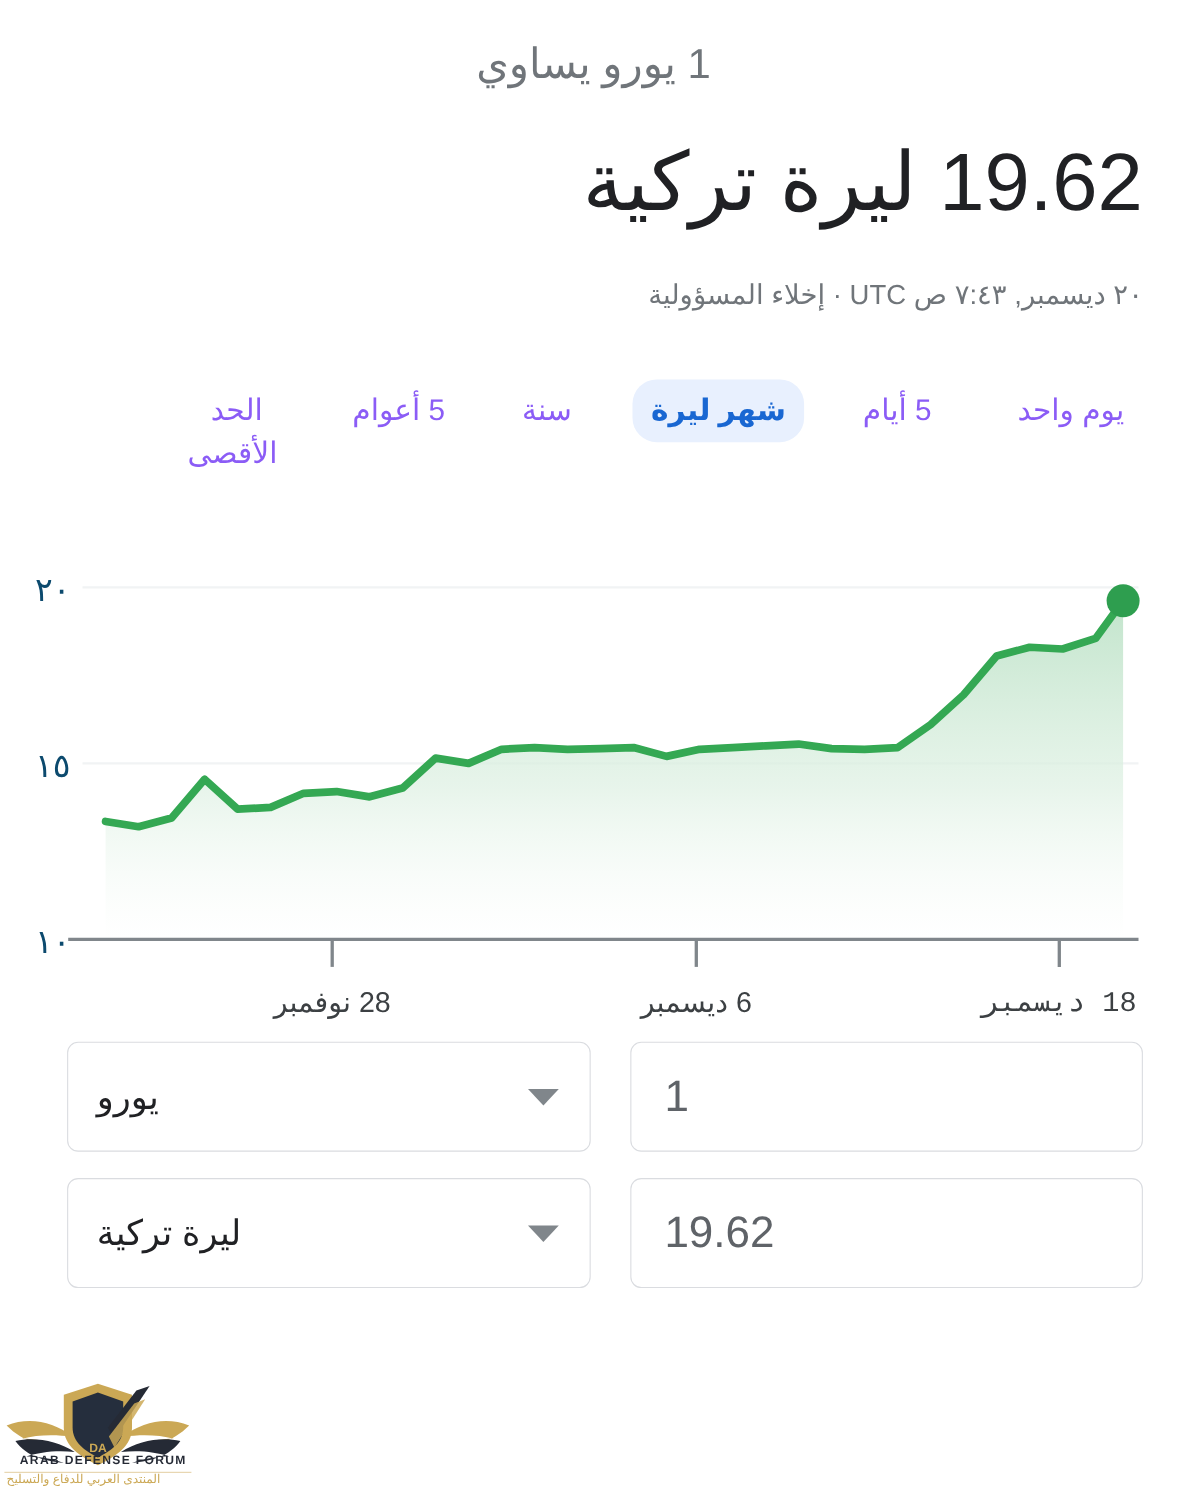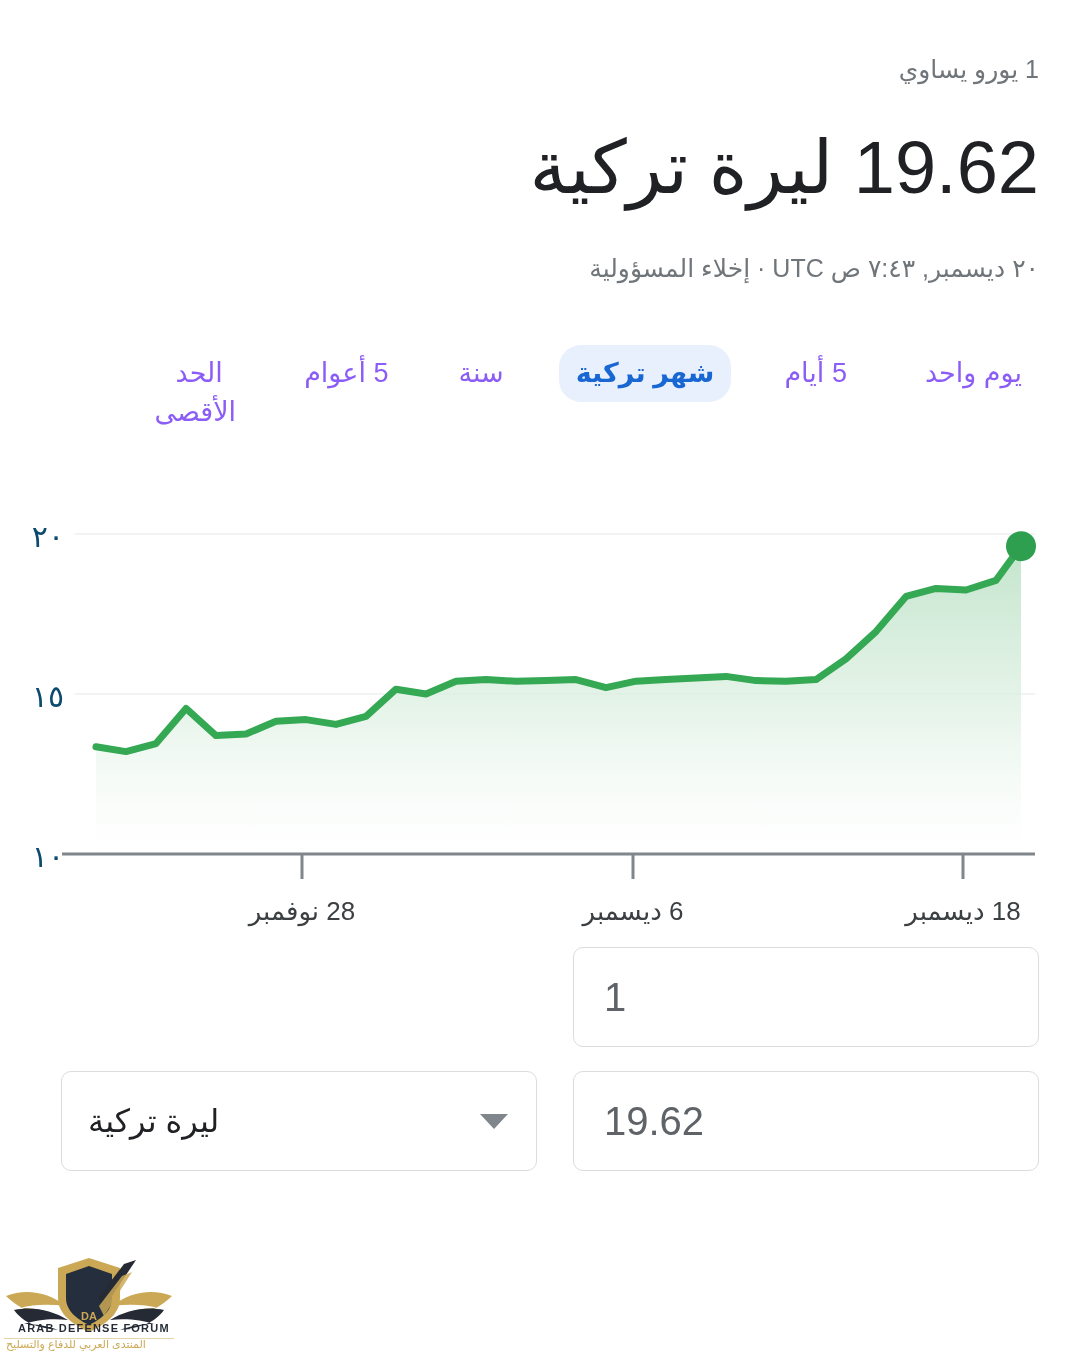--- a/index.html
+++ b/index.html
@@ -8,25 +8,25 @@
     width:1079px; height:1354px;
     background:#ffffff;
     font-family:"Liberation Sans","DejaVu Sans",sans-serif;
     overflow:hidden;
   }
   body { position:relative; direction:rtl; }
 
   
   #header { padding:0 40px; }
   .eyebrow {
-    text-align:right;
-    font-size:25px;
+    text-align:center;
+    font-size:38px;
     color:#70757a;
     line-height:1.3;
-    padding-top:53px;
+    padding-top:35px;
     letter-spacing:0px;
     white-space:nowrap;
   }
   .headline {
     text-align:right;
     font-size:74px;
     color:#202124;
     line-height:1.25;
     padding-top:36px;
     white-space:nowrap;
@@ -176,21 +176,21 @@
     <span>ليرة تركية</span>
   </div>
   <div class="subline">٢٠ ديسمبر, ٧:٤٣ ص UTC · إخلاء المسؤولية</div>
 </div>
 
 <div id="tabs">
   <div class="tab">يوم واحد</div>
   <div class="tab-gap g1"></div>
   <div class="tab">5 أيام</div>
   <div class="tab-gap g2"></div>
-  <div class="tab selected">شهر تركية</div>
+  <div class="tab selected">شهر ليرة</div>
   <div class="tab-gap g3"></div>
   <div class="tab">سنة</div>
   <div class="tab-gap g4"></div>
   <div class="tab">5 أعوام</div>
   <div class="tab-gap g5"></div>
   <div class="tab wrapped">الحد الأقصى</div>
 </div>
 
 <div id="chart-wrap">
   <svg id="chart-svg" width="1079" height="420" viewBox="0 0 1079 420">
@@ -219,28 +219,32 @@
       <line x1="963" x2="963" y1="343" y2="368" stroke="#80868b" stroke-width="3"></line>
     </g>
   </svg>
 
   <div class="ylab" style="left:6px;  top:8px;">٢٠</div>
   <div class="ylab" style="left:6px;  top:168px;">١٥</div>
   <div class="ylab" style="left:6px;  top:328px;">١٠</div>
 
   <div class="xlab" style="left:302px; top:385px;">28 نوفمبر</div>
   <div class="xlab" style="left:633px; top:385px;">6 ديسمبر</div>
-  <div class="xlab" style="left:963px; top:385px;">18 ديسمبر</div>
+  <div class="xlab" style="left:963px; top:385px;font-family:Liberation Mono, monospace;">18 ديسمبر</div>
 </div>
 
 <div id="converter">
 
   <div class="conv-row">
     <div class="amount-box">
       <span class="amount-val">1</span>
+    </div>
+    <div class="curr-box">
+      <span class="caret"></span>
+      <span class="curr-name">يورو</span>
     </div>
   </div>
 
   <div class="conv-row">
     <div class="amount-box">
       <span class="amount-val">19.62</span>
     </div>
     <div class="curr-box">
       <span class="caret"></span>
       <span class="curr-name">ليرة تركية</span>

